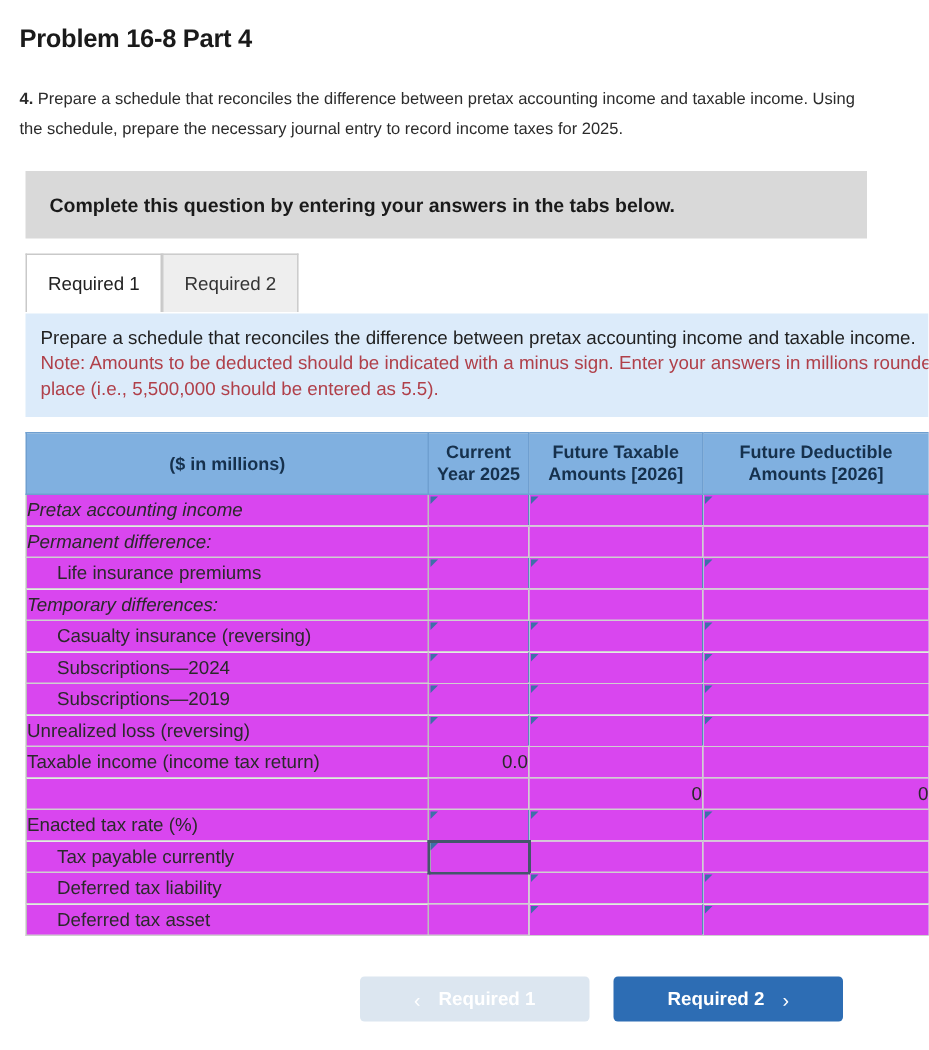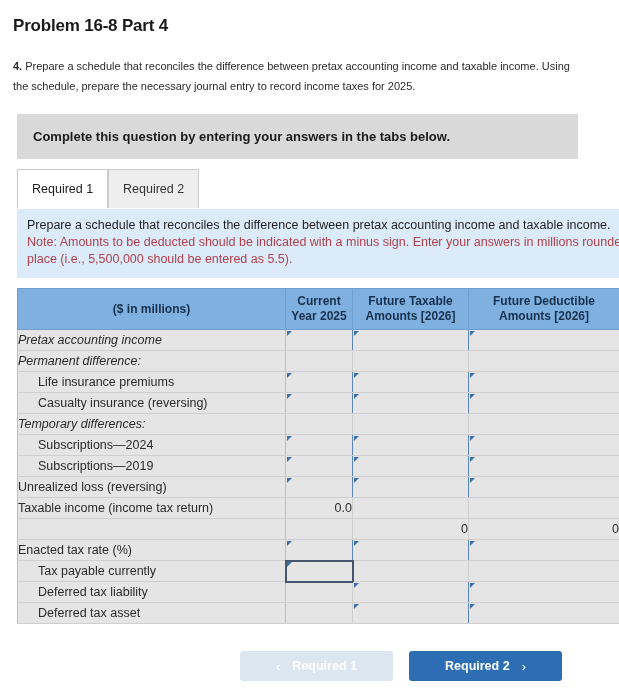--- a/index.html
+++ b/index.html
@@ -138,21 +138,21 @@
     padding: 5px 4px;
     border: 1px solid #6f9fd0;
     white-space: nowrap;
   }
 
   table.sheet td {
     height: 21px;
     padding: 0;
     border-top: 1px solid #cfcfcf;
     border-bottom: 1px solid #cfcfcf;
-    background: #e5e5e5;
+    background: #d946ef;
     vertical-align: middle;
   }
   td.lbl {
     padding-left: 6px;
     border-left: 1px solid #bdbdbd;
     border-right: 1px solid #bdbdbd;
     color: #2a2a2a;
     white-space: nowrap;
     overflow: hidden;
   }
@@ -290,30 +290,30 @@
           <td class="val"></td>
           <td class="val"></td>
         </tr>
         <tr>
           <td class="lbl ind">Life insurance premiums</td>
           <td class="inp"></td>
           <td class="inp"></td>
           <td class="inp"></td>
         </tr>
         <tr>
+          <td class="lbl ital">Temporary differences:</td>
+          <td class="val"></td>
+          <td class="val"></td>
+          <td class="val"></td>
+        </tr>
+        <tr>
           <td class="lbl ind">Casualty insurance (reversing)</td>
           <td class="inp"></td>
           <td class="inp"></td>
           <td class="inp"></td>
-        </tr>
-        <tr>
-          <td class="lbl ital">Temporary differences:</td>
-          <td class="val"></td>
-          <td class="val"></td>
-          <td class="val"></td>
         </tr>
         <tr>
           <td class="lbl ind">Subscriptions—2024</td>
           <td class="inp"></td>
           <td class="inp"></td>
           <td class="inp"></td>
         </tr>
         <tr>
           <td class="lbl ind">Subscriptions—2019</td>
           <td class="inp"></td>

